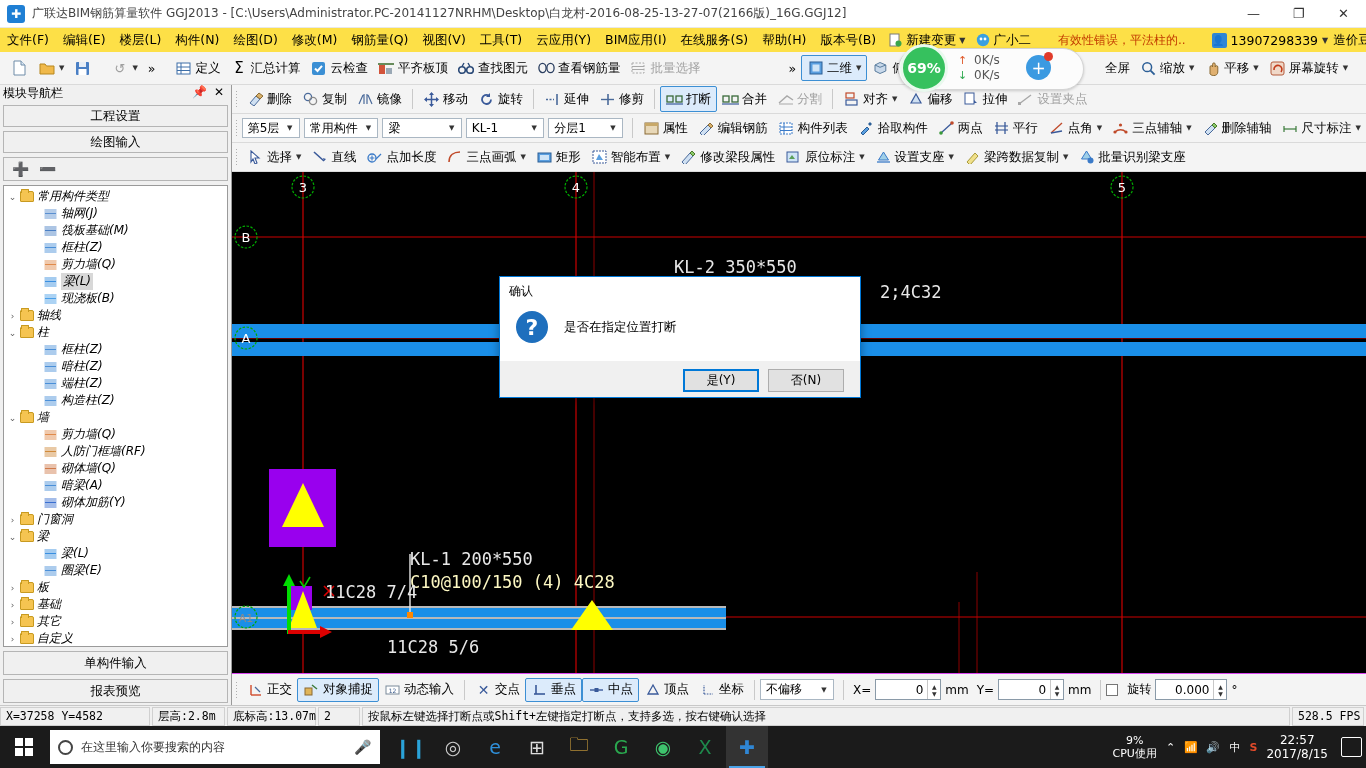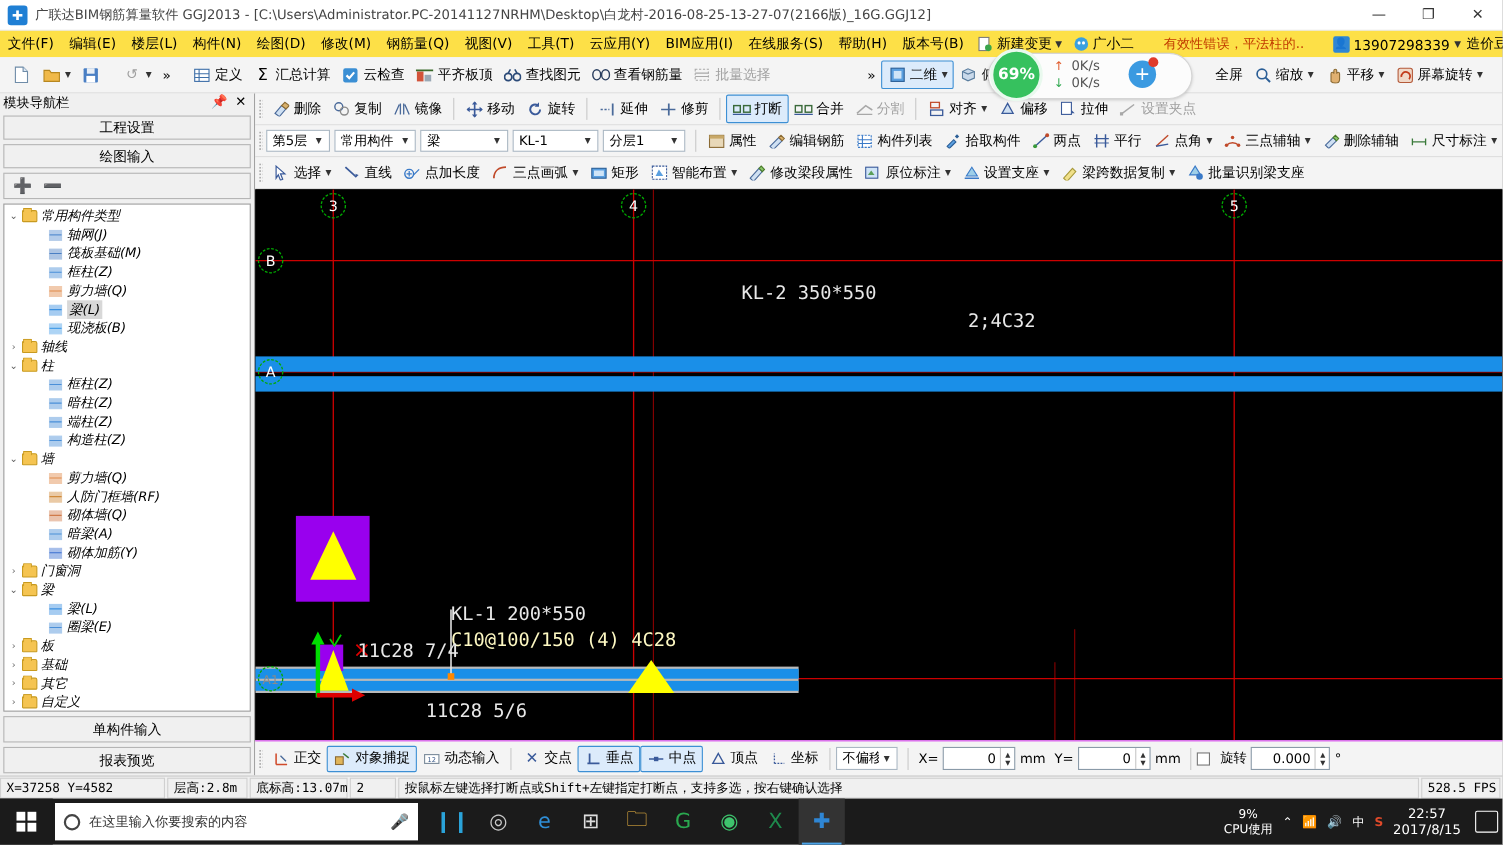--- a/index.html
+++ b/index.html
@@ -1268,20 +1268,33 @@
     </div>
     <div class="perf-speeds">
       <div>0K/s</div>
       <div>0K/s</div>
     </div>
     <div class="perf-plus">+</div>
     <div class="perf-dot"></div>
     <div class="perf-circle">69%</div>
   </div>
 
+  <div class="dialog">
+    <div class="dlg-body">
+      <div class="dlg-title">确认</div>
+      <div class="dlg-row">
+        <div class="q-icon">?</div>
+        <div class="dlg-msg">是否在指定位置打断</div>
+      </div>
+    </div>
+    <div class="dlg-foot">
+      <div class="dlg-btn def">是(Y)</div>
+      <div class="dlg-btn">否(N)</div>
+    </div>
+  </div>
 
   <div class="snapbar">
     <div class="grip"></div>
     <div class="snap-btn">
       <span class="ico">
         <svg width="14" height="14" viewBox="0 0 14 14">
             <path d="M2 12V2" stroke="#d04a2a" stroke-width="1.4"></path>
             <path d="M2 12h10" stroke="#d04a2a" stroke-width="1.4"></path>
             <path d="M6 4l5 5" stroke="#4a6a9a" stroke-width="1.2"></path>
           </svg>
@@ -1339,21 +1352,21 @@
     </div>
     <div class="snap-btn">
       <span class="ico">
         <svg width="14" height="13" viewBox="0 0 14 13">
             <path d="M3 11V2M3 11h9" stroke="#3a5a9a" stroke-width="1.2" stroke-dasharray="1.6 1.2"></path>
           </svg>
       </span>
       <span>坐标</span>
     </div>
     <div class="tb-sep"></div>
-    <div class="combo" style="width:56px;height:21px;">
+    <div class="combo" style="width:74px;height:21px;">
       <span class="cv">不偏移</span>
       <span class="ca">▼</span>
     </div>
     <div class="tb-sep"></div>
     <span class="unit">X=</span>
     <div class="spin">
       <span class="sv">0</span>
       <span class="sarr">
           <span>▲</span>
           <span>▼</span>

